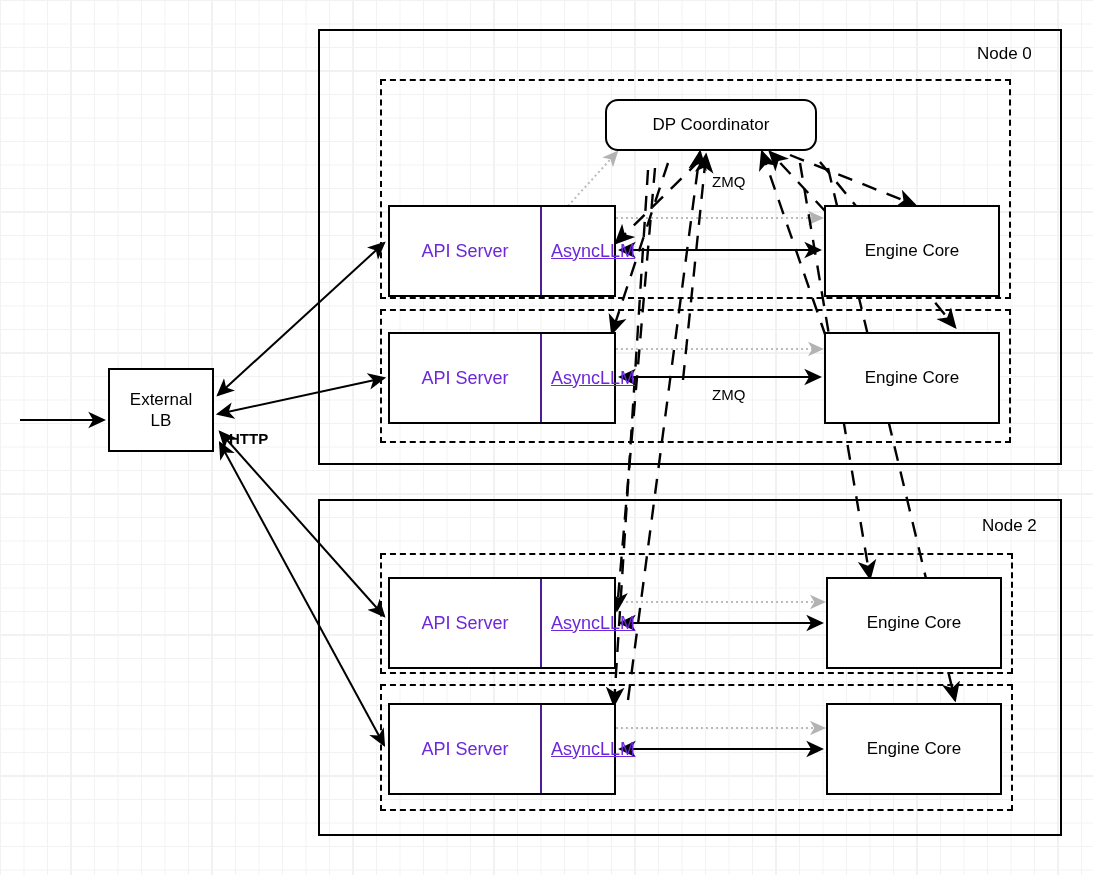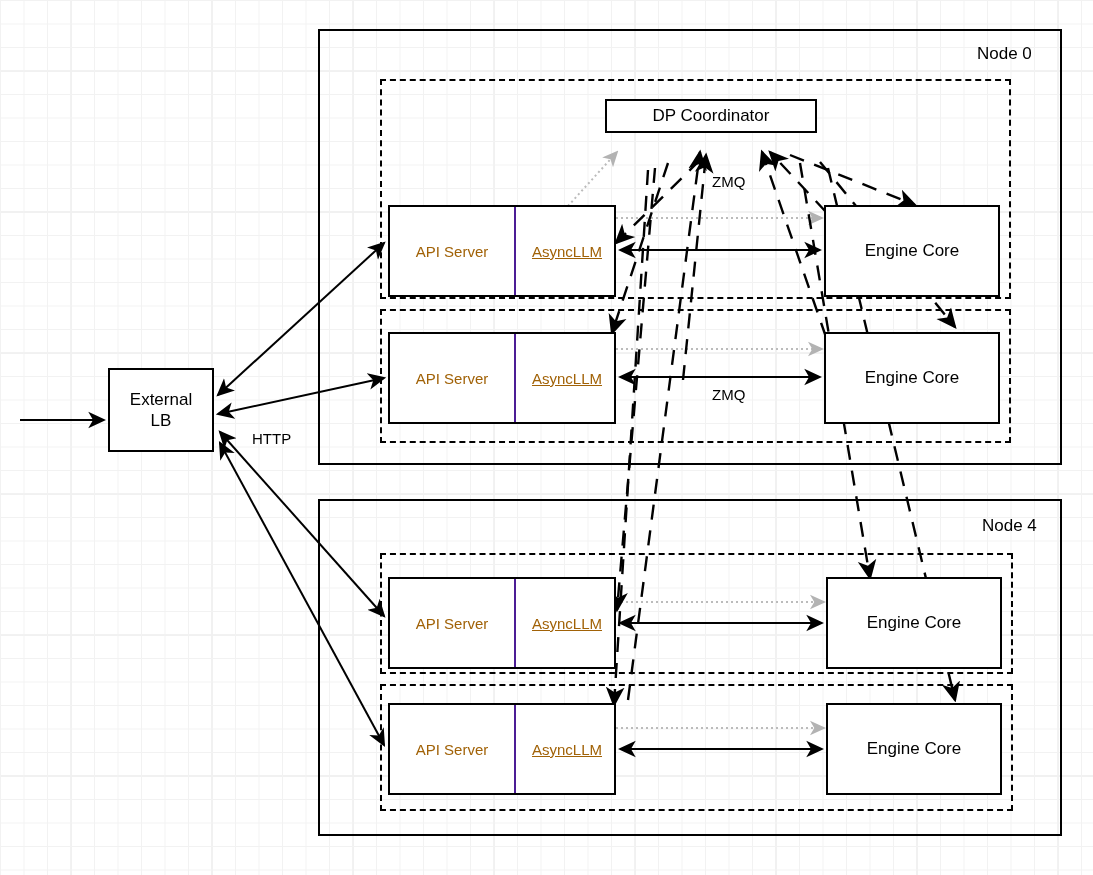--- a/index.html
+++ b/index.html
@@ -37,21 +37,21 @@
     position:absolute;border:2px solid #000;background:#ffffff;
     box-sizing:border-box;display:flex;align-items:center;justify-content:center;
     font-size:17px;color:#000;white-space:nowrap;
   }
   .split{
     position:absolute;border:2px solid #000;background:#ffffff;
     box-sizing:border-box;display:flex;
   }
   .split > div{
     flex:0 0 auto;display:flex;align-items:center;justify-content:center;
-    font-size:15px;color:#a16207;white-space:nowrap;box-sizing:border-box;
+    font-size:18px;color:#6d28d9;white-space:nowrap;box-sizing:border-box;margin-left:13px;
   }
   .split .cell-right{border-left:2px solid #4c1d95;text-decoration:underline;}
   .edge-label{
     position:absolute;font-size:15px;color:#000000;white-space:nowrap;
     background:transparent;
   }
 </style>
 </head>
 <body>
 
@@ -161,26 +161,26 @@
     </g>
     <g>
       <line x1="648" y1="170" x2="614" y2="705" stroke="#000" stroke-width="2.4" stroke-dasharray="15 11" marker-end="url(#ah-dash)"></line>
     </g>
   </svg>
 
   <div class="pbox" style="left:108px;top:368px;width:106px;height:84px;flex-direction:column;line-height:1.25;">
     <span>External</span>
     <span>LB</span>
   </div>
-  <div class="edge-label" style="left:252px;top:430px;">HTTP</div>
+  <div class="edge-label" style="left:229px;top:430px;font-weight:bold;">HTTP</div>
 
   <div class="node-frame" style="left:318px;top:29px;width:744px;height:436px;"></div>
   <div class="node-label" style="left:977px;top:44px;text-align:center;">Node 0</div>
 
-  <div class="pbox" style="left:605px;top:99px;width:212px;height:34px;">
+  <div class="pbox" style="left:605px;top:99px;width:212px;height:52px;border-radius:13px;">
     <span>DP Coordinator</span>
   </div>
   <div class="edge-label" style="left:712px;top:173px;">ZMQ</div>
 
   <div class="group-frame" style="left:380px;top:79px;width:631px;height:220px;"></div>
   <div class="split" style="left:388px;top:205px;width:228px;height:92px;">
     <div style="width:124px">API Server</div>
     <div class="cell-right" style="width:104px">AsyncLLM</div>
   </div>
   <div class="pbox" style="left:824px;top:205px;width:176px;height:92px;">
@@ -191,21 +191,21 @@
   <div class="split" style="left:388px;top:332px;width:228px;height:92px;">
     <div style="width:124px">API Server</div>
     <div class="cell-right" style="width:104px">AsyncLLM</div>
   </div>
   <div class="pbox" style="left:824px;top:332px;width:176px;height:92px;">
     <span>Engine Core</span>
   </div>
   <div class="edge-label" style="left:712px;top:386px;">ZMQ</div>
 
   <div class="node-frame" style="left:318px;top:499px;width:744px;height:337px;"></div>
-  <div class="node-label" style="left:982px;top:516px;">Node 4</div>
+  <div class="node-label" style="left:982px;top:516px;">Node 2</div>
 
   <div class="group-frame" style="left:380px;top:553px;width:633px;height:121px;"></div>
   <div class="split" style="left:388px;top:577px;width:228px;height:92px;">
     <div style="width:124px">API Server</div>
     <div class="cell-right" style="width:104px">AsyncLLM</div>
   </div>
   <div class="pbox" style="left:826px;top:577px;width:176px;height:92px;">
     <span>Engine Core</span>
   </div>
 

